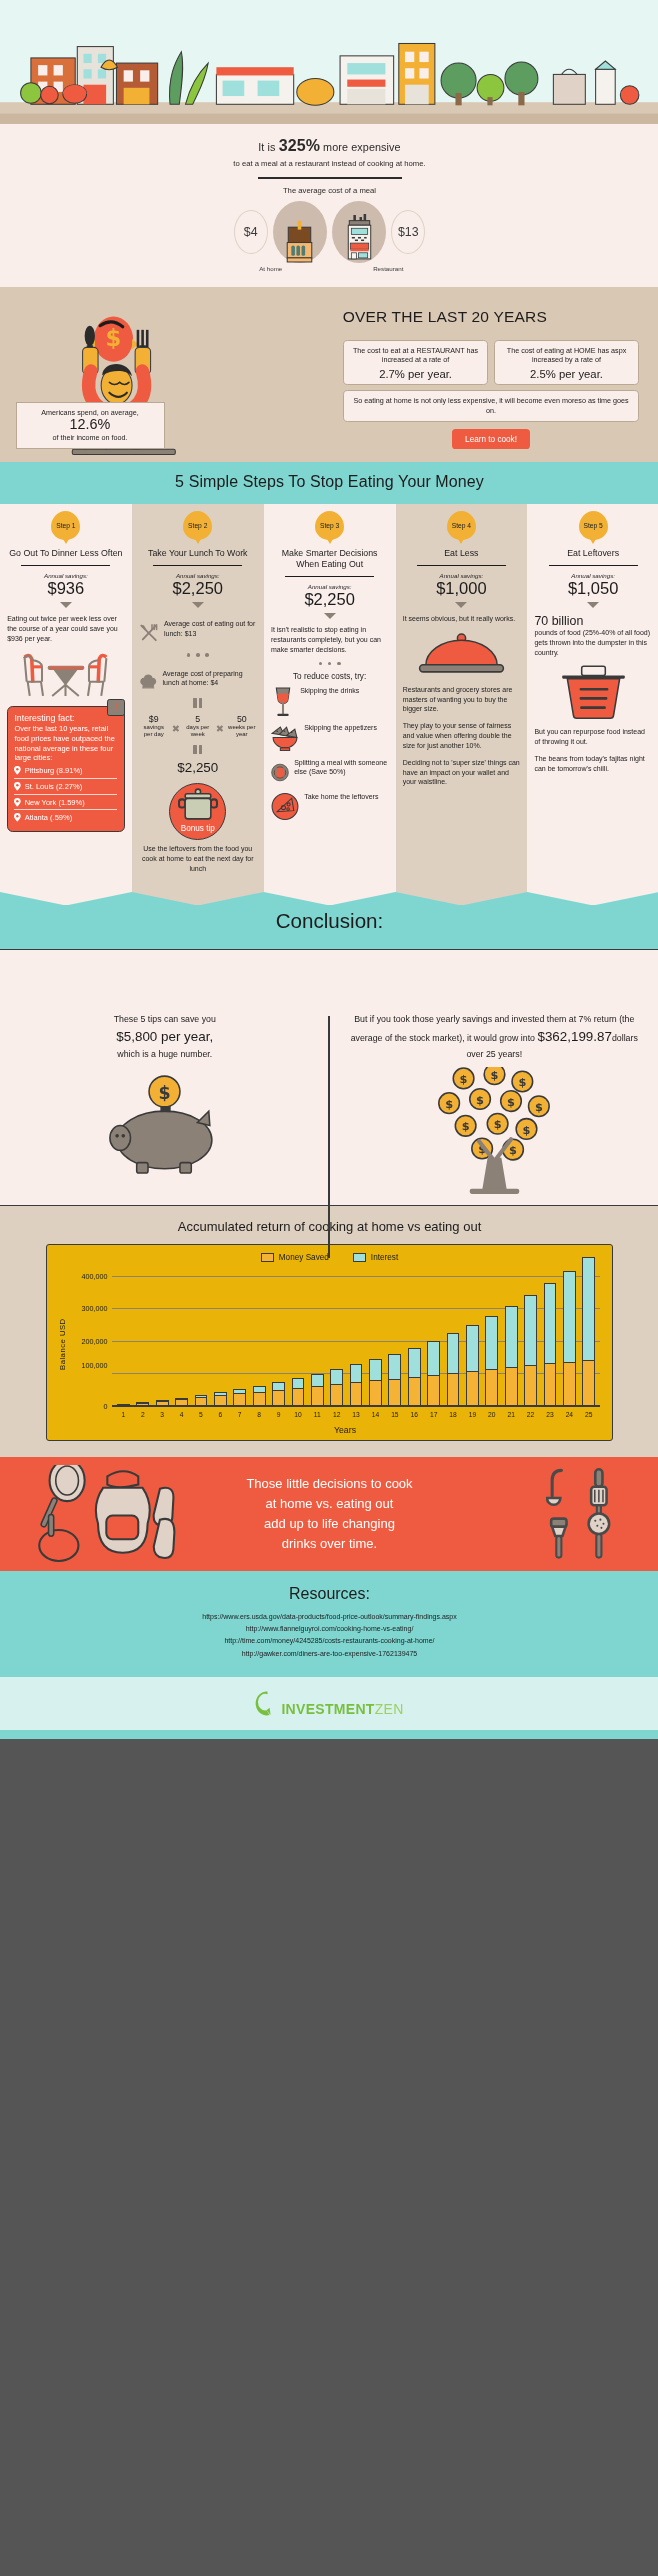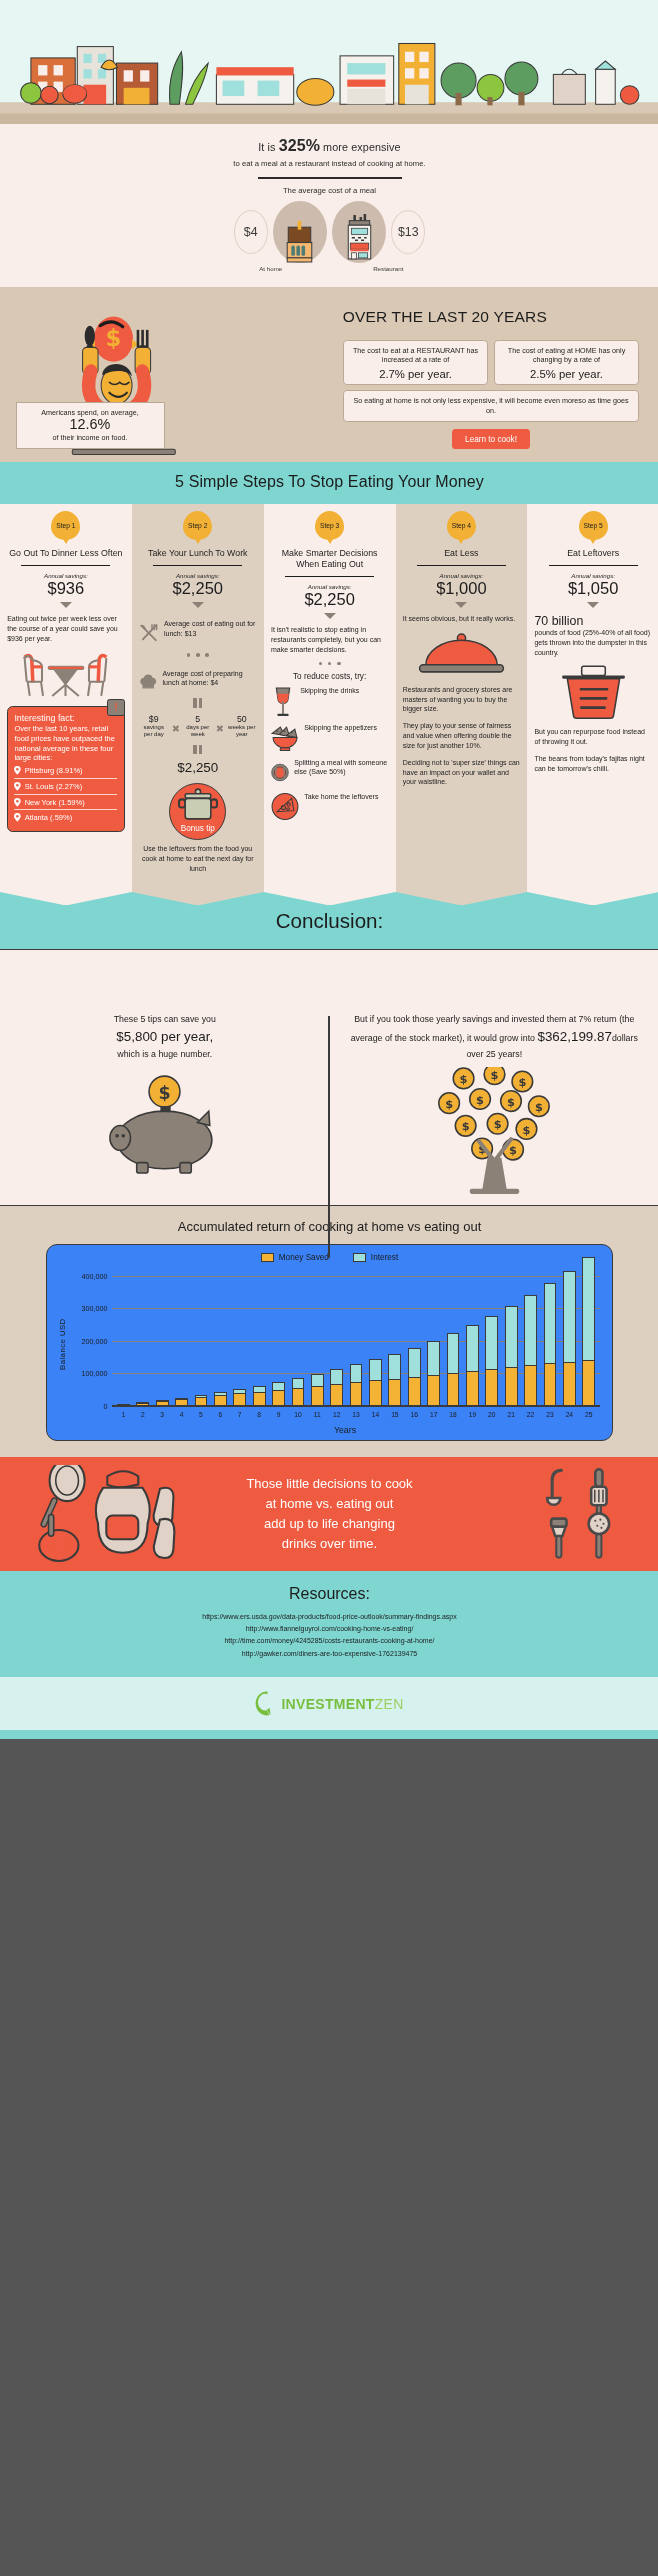--- a/index.html
+++ b/index.html
@@ -162,22 +162,22 @@
   .concl-half.lft::after { content:""; position:absolute; right:0; top:2.1px; bottom:-62px; width:1.5px; background:#3a3a3a; }
   .concl-half p { font-size:8.8px; line-height:1.55; color:#1c1c1c; }
   .concl-half .big { font-size:13.4px; }
   .piggy-wrap { display:flex; justify-content:center; margin-top:10.3px; }
   .tree-wrap { display:flex; justify-content:center; margin-top:5.2px; }
 
   
   .chart-sec { background:#ded0c1; padding:13.4px 0 15.5px; border-top:1.5px solid #3a3a3a; }
   .chart-sec h3 { text-align:center; font-size:13px; font-weight:400; color:#1c1c1c; margin-bottom:9.3px; }
   .chart-card {
-    width:567px; margin:0 auto; background:#3b82f6;
-    border:1.5px solid #3a3a3a; border-radius:11px; padding:8.2px 9.3px 5.2px;
+    width:567px; margin:0 auto; background:#eab308;
+    border:1.5px solid #3a3a3a; border-radius:3px; padding:8.2px 9.3px 5.2px;
   }
   .legend { display:flex; gap:24px; justify-content:center; margin-bottom:5.2px; }
   .legend .item { display:flex; align-items:center; gap:4.6px; font-size:8.2px; color:#1c1c1c; }
   .swatch { width:13.4px;height:8.8px;border:0.8px solid #3a3a3a; }
   .plot-wrap { display:flex; }
   .ylabel {
     writing-mode:vertical-rl; transform:rotate(180deg);
     font-size:7.7px; color:#1c1c1c; letter-spacing:0.5px;
     display:flex; align-items:center; justify-content:center; width:13.4px;
   }
@@ -200,21 +200,21 @@
   .cta p { color:#fff; font-size:13px; line-height:1.52; text-align:center; max-width:278px; }
   .cta .utensils-l { position:absolute; left:31px; top:50%; transform:translateY(-50%); }
   .cta .utensils-r { position:absolute; right:36px; top:50%; transform:translateY(-50%); }
 
   
   .res { background:#7fd6d1; text-align:center; padding:14.4px 0 17.5px; }
   .res h3 { font-size:16px; font-weight:400; color:#1c1c1c; margin-bottom:8.2px; }
   .res a { display:block; font-size:7px; color:#1c1c1c; text-decoration:none; line-height:1.72; }
 
   
-  .logo-bar { background:#d7f1ee; padding:13.4px 0 12.4px; display:flex; align-items:center; justify-content:center; gap:1px; }
+  .logo-bar { background:#d7f1ee; padding:13.4px 0 12.4px; display:flex; align-items:flex-end; justify-content:center; gap:1px; }
   .logo-txt { font-size:14px; letter-spacing:0.3px; }
   .logo-txt .a { color:#78bf3f; font-weight:700; }
   .logo-txt .b { color:#9fd05f; font-weight:400; }
   .bottom-strip { height:9.3px; background:#7fd6d1; }
 </style>
 </head>
 <body>
 
 <div id="page">
 
@@ -391,21 +391,21 @@
     </div>
 
     <div class="right">
       <h2>OVER THE LAST 20 YEARS</h2>
       <div class="card-pair">
         <div class="fact-card">
           <div class="t">The cost to eat at a RESTAURANT has increased at a rate of</div>
           <div class="n">2.7% per year.</div>
         </div>
         <div class="fact-card">
-          <div class="t">The cost of eating at HOME has only changing by a rate of</div>
+          <div class="t">The cost of eating at HOME has aspx increased by a rate of</div>
           <div class="n">2.5% per year.</div>
         </div>
       </div>
       <div class="wide-card">So eating at home is not only less expensive, it will become even moreso as time goes on.</div>
       <button class="learn-btn">Learn to cook!</button>
     </div>
   </section>
 
   <section class="steps-head">
     <h2>5 Simple Steps To Stop Eating Your Money</h2>
@@ -740,21 +740,21 @@
         <div class="item">
           <span class="swatch" style="background:#9fe0dc"></span>
           <span>Interest</span>
         </div>
       </div>
       <div class="plot-wrap">
         <div class="ylabel">Balance USD</div>
         <div class="plot" style="height:155px">
           <div class="yaxis" id="yaxis">
               <div class="ytick" style="top: 139px;">0</div>
-              <div class="ytick" style="top: 106px;">100,000</div>
+              <div class="ytick" style="top: 98px;">100,000</div>
               <div class="ytick" style="top: 74px;">200,000</div>
               <div class="ytick" style="top: 41px;">300,000</div>
               <div class="ytick" style="top: 8.6px;">400,000</div>
             </div>
           <div id="gridlines">
               <div class="grid" style="top: 106px;"></div>
               <div class="grid" style="top: 74px;"></div>
               <div class="grid" style="top: 41px;"></div>
               <div class="grid" style="top: 8.6px;"></div>
             </div>

